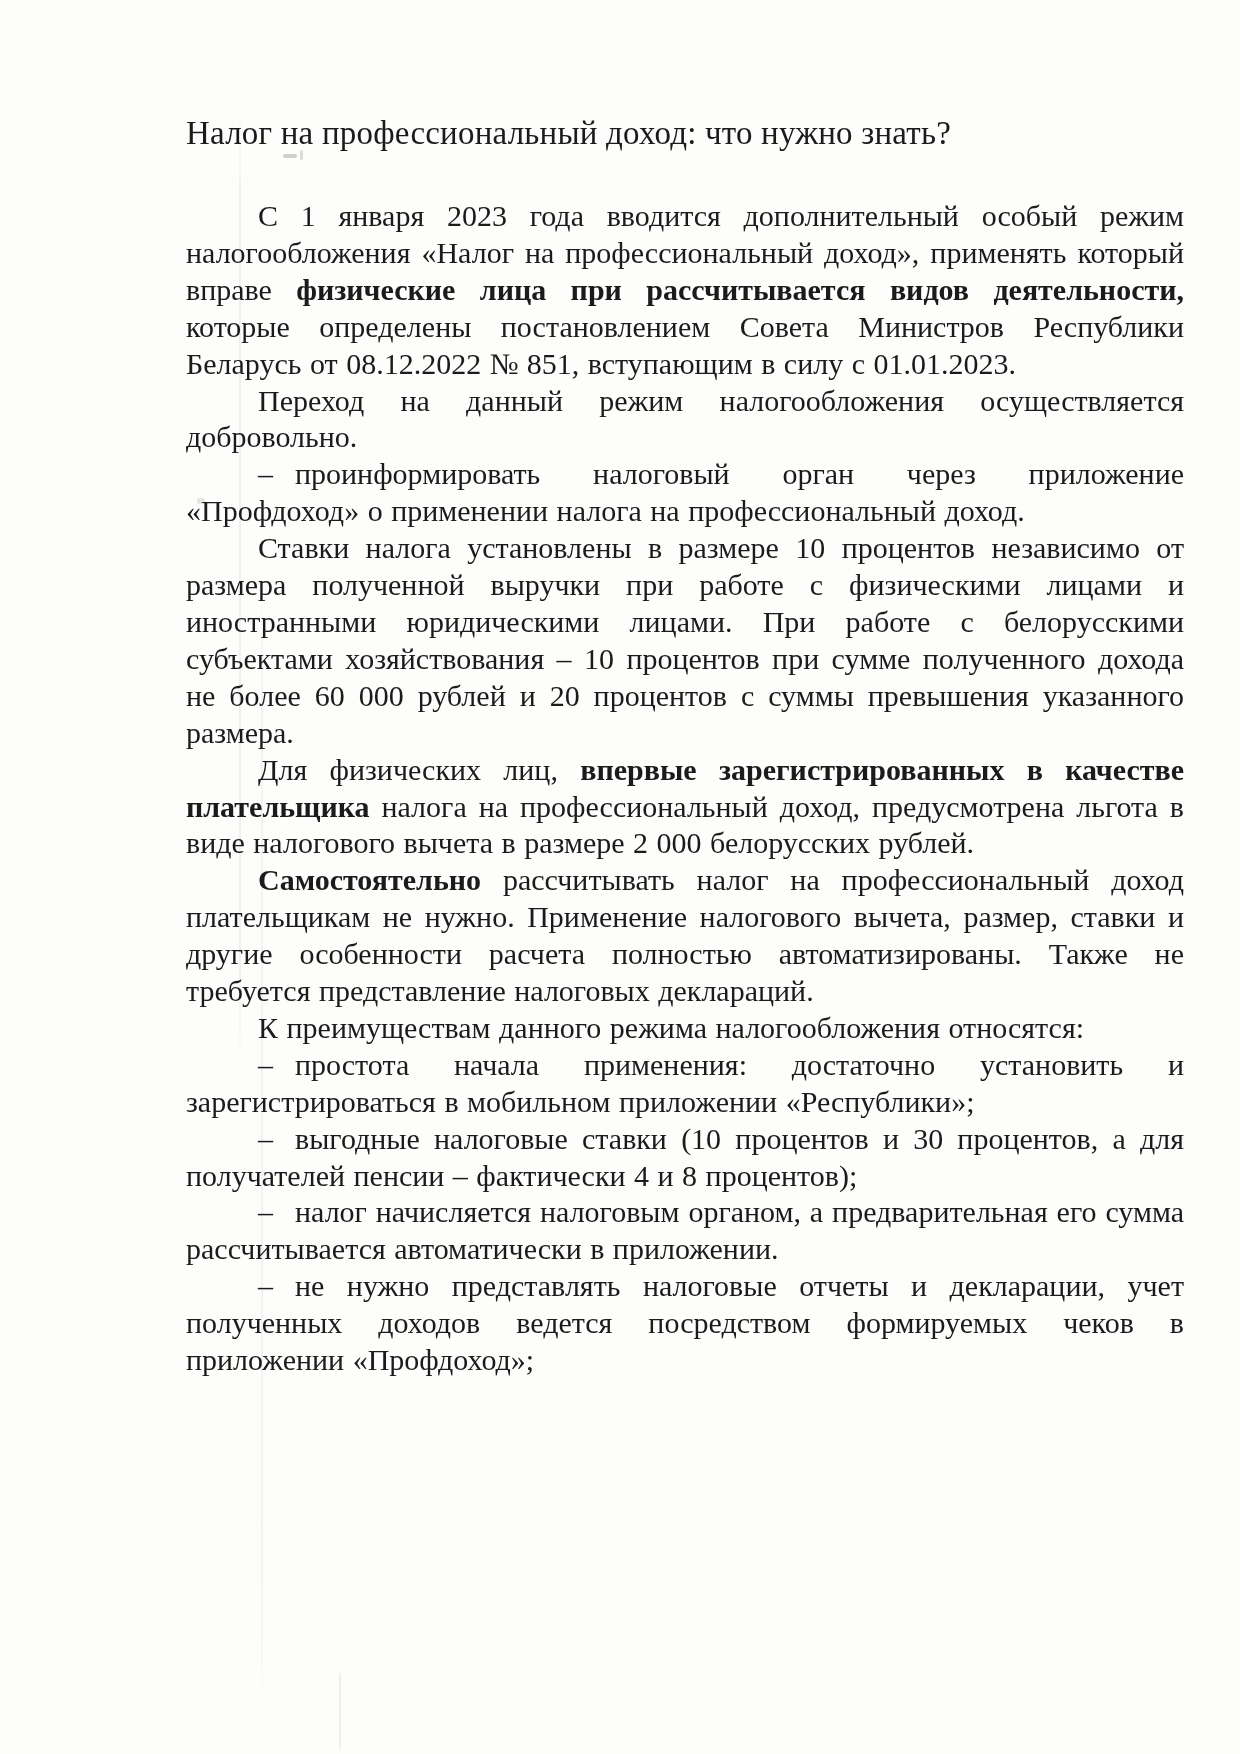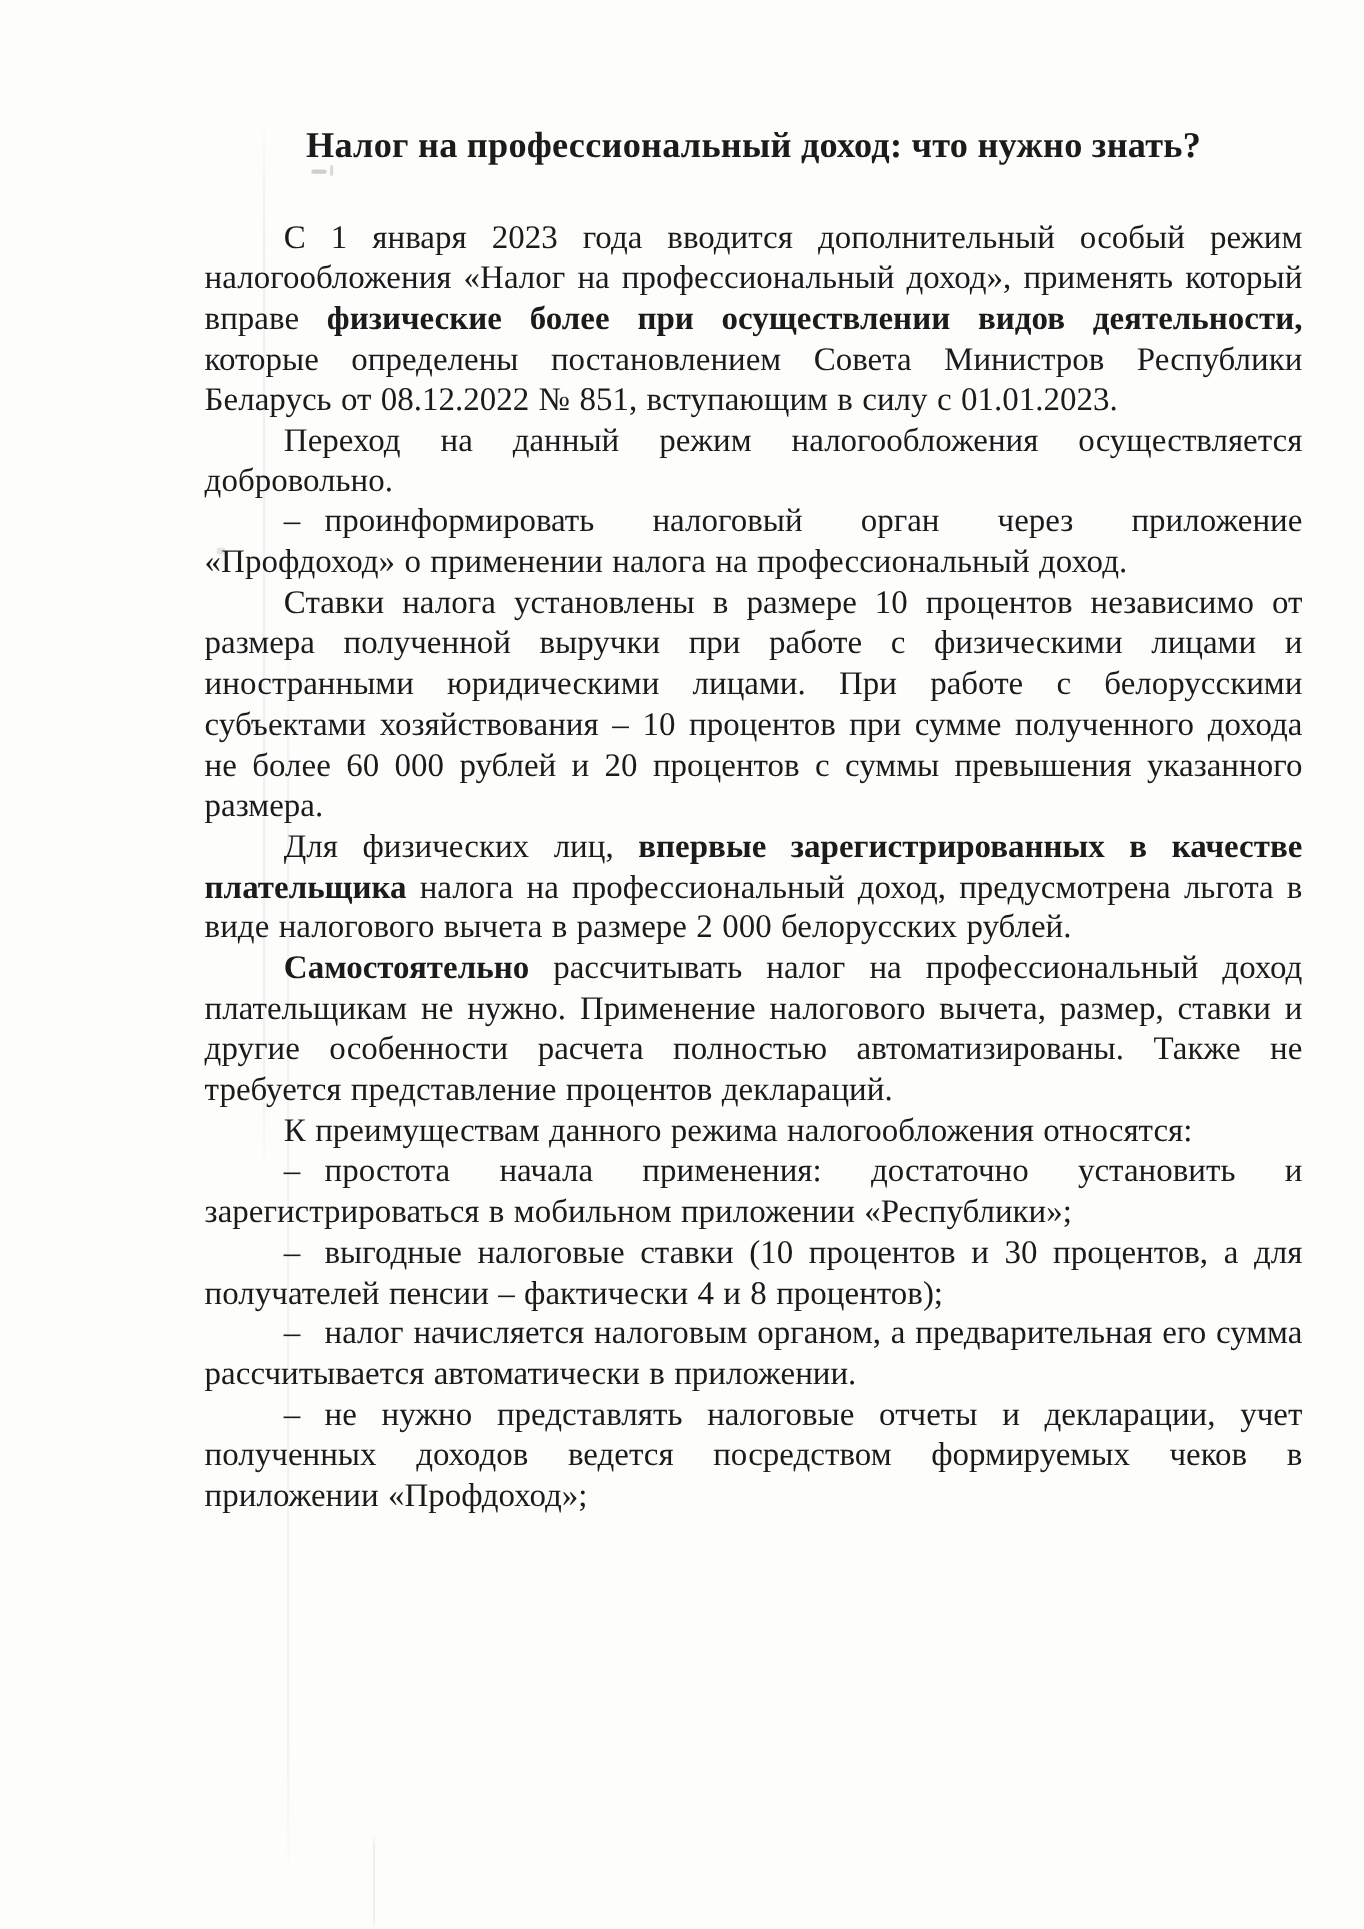--- a/index.html
+++ b/index.html
@@ -49,22 +49,21 @@
     position: absolute;
     left: 186px;
     top: 112px;
     width: 998px;
     color: #1b1b1b;
   }
   h1.title {
     margin: 0 0 44px 0;
     font-size: 33px;
     line-height: 42px;
-    font-weight: bold;
-    text-align: center;
+    font-weight: normal;
     letter-spacing: 0.2px;
   }
   p.para {
     margin: 0;
     font-size: 30px;
     line-height: 36.9px;
     text-align: justify;
     text-align-last: left;
     text-indent: 72px;
     word-spacing: 1px;
@@ -81,33 +80,33 @@
   <div class="scan-line b"></div>
   <div class="scan-line c"></div>
   <div class="scan-speck s1"></div>
   <div class="scan-speck s2"></div>
   <div class="scan-speck s3"></div>
 
   <div class="textblock">
 
     <h1 class="title">Налог на профессиональный доход: что нужно знать?</h1>
 
-    <p class="para"><span>С 1 января 2023 года вводится дополнительный особый режим налогообложения «Налог на профессиональный доход», применять который вправе </span><span class="b">физические более при осуществлении видов деятельности,</span><span> которые определены постановлением Совета Министров Республики Беларусь от 08.12.2022 № 851, вступающим в силу с 01.01.2023.</span></p>
+    <p class="para"><span>С 1 января 2023 года вводится дополнительный особый режим налогообложения «Налог на профессиональный доход», применять который вправе </span><span class="b">физические лица при рассчитывается видов деятельности,</span><span> которые определены постановлением Совета Министров Республики Беларусь от 08.12.2022 № 851, вступающим в силу с 01.01.2023.</span></p>
 
     <p class="para"><span>Переход на данный режим налогообложения осуществляется добровольно.</span></p>
 
 
 
     <p class="para bullet"><span class="dash">–</span><span>проинформировать налоговый орган через приложение «Профдоход» о применении налога на профессиональный доход.</span></p>
 
     <p class="para"><span>Ставки налога установлены в размере 10 процентов независимо от размера полученной выручки при работе с физическими лицами и иностранными юридическими лицами. При работе с белорусскими субъектами хозяйствования – 10 процентов при сумме полученного дохода не более 60&nbsp;000 рублей и 20 процентов с суммы превышения указанного размера.</span></p>
 
     <p class="para"><span>Для физических лиц, </span><span class="b">впервые зарегистрированных в качестве плательщика</span><span> налога на профессиональный доход, предусмотрена льгота в виде налогового вычета в размере 2&nbsp;000 белорусских рублей.</span></p>
 
-    <p class="para"><span class="b">Самостоятельно</span><span> рассчитывать налог на профессиональный доход плательщикам не нужно. Применение налогового вычета, размер, ставки и другие особенности расчета полностью автоматизированы. Также не требуется представление процентов деклараций.</span></p>
+    <p class="para"><span class="b">Самостоятельно</span><span> рассчитывать налог на профессиональный доход плательщикам не нужно. Применение налогового вычета, размер, ставки и другие особенности расчета полностью автоматизированы. Также не требуется представление налоговых деклараций.</span></p>
 
     <p class="para"><span>К преимуществам данного режима налогообложения относятся:</span></p>
 
     <p class="para bullet"><span class="dash">–</span><span>простота начала применения: достаточно установить и зарегистрироваться в мобильном приложении «Республики»;</span></p>
 
     <p class="para bullet"><span class="dash">–</span><span>выгодные налоговые ставки (10 процентов и 30 процентов, а для получателей пенсии – фактически 4 и 8 процентов);</span></p>
 
     <p class="para bullet"><span class="dash">–</span><span>налог начисляется налоговым органом, а предварительная его сумма рассчитывается автоматически в приложении.</span></p>
 
     <p class="para bullet"><span class="dash">–</span><span>не нужно представлять налоговые отчеты и декларации, учет полученных доходов ведется посредством формируемых чеков в приложении «Профдоход»;</span></p>

